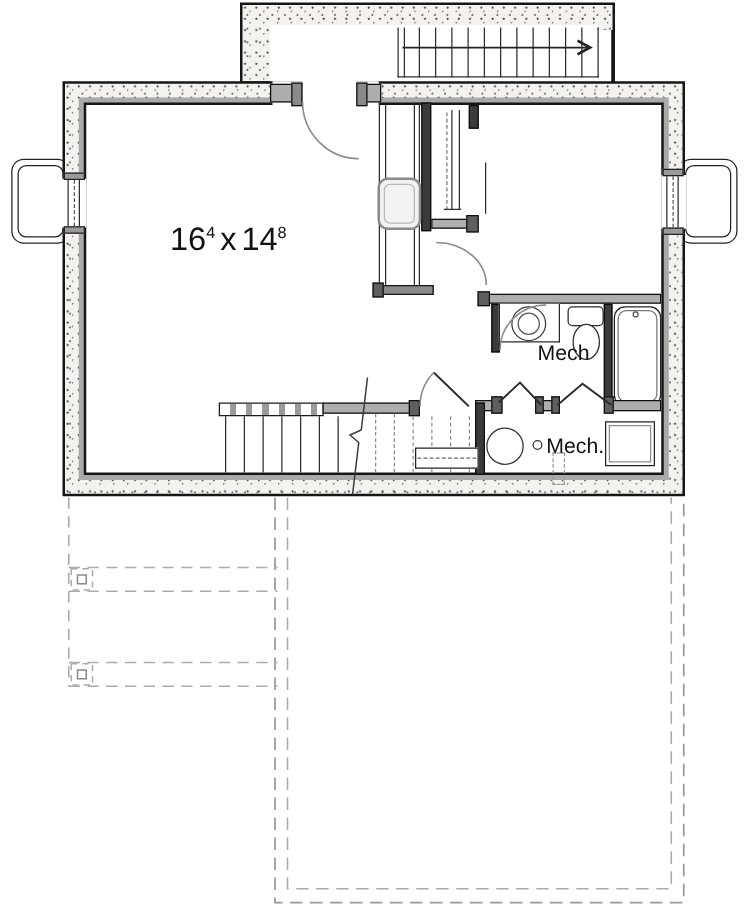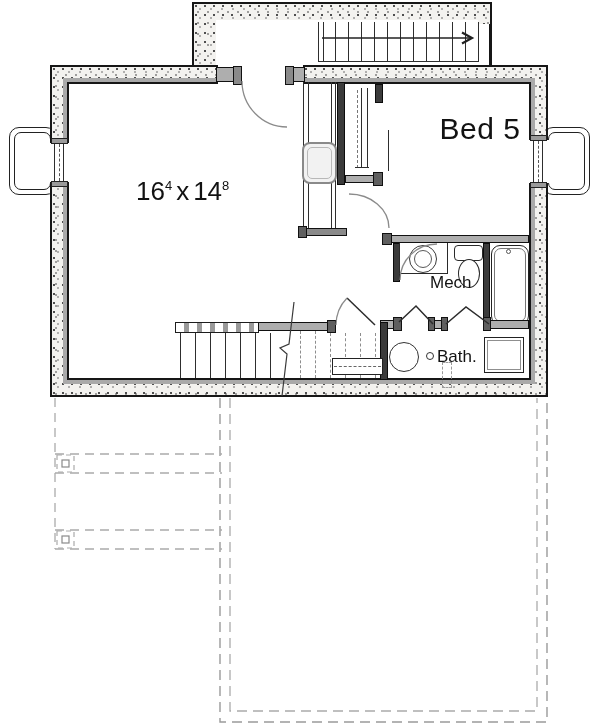--- a/index.html
+++ b/index.html
@@ -155,23 +155,22 @@
   <div class="abs dash-v" style="left:330px;top:333px;height:45px;"></div>
   <div class="abs dash-v" style="left:345px;top:333px;height:45px;"></div>
   <div class="abs dash-v" style="left:360px;top:333px;height:45px;"></div>
   <div class="abs dash-v" style="left:375px;top:333px;height:45px;"></div>
   <div class="abs" style="left:332px;top:358px;width:51px;height:17px;border:1.3px solid #222;box-sizing:border-box;background:#fff;"></div>
   <div class="abs" style="left:334px;top:366px;width:47px;height:0;border-top:1px dashed #666;"></div>
 
   <div class="abs room-dim" style="left:136px;top:176px;">
     <span>16</span><span class="sup">4</span><span style="margin:0 4px;">x</span><span>14</span><span class="sup">8</span>
   </div>
-  <div class="abs room-name" style="left:430px;top:112px;width:100px;text-align:center;">Bed 5</div>
   <div class="abs small-label" style="left:430px;top:273px;">Mech</div>
-  <div class="abs small-label" style="left:437px;top:347px;">Bath.</div>
+  <div class="abs small-label" style="left:437px;top:347px;">Mech.</div>
 
   <svg width="600" height="726" viewBox="0 0 600 726">
 
     <g stroke="#222" fill="none">
       <line x1="322" y1="38" x2="470" y2="38" stroke-width="1.4"></line>
       <path d="M462,32.5 L472,38 L462,43.5" stroke-width="2.2"></path>
     </g>
 
     <path d="M242,81 A45,46 0 0 0 287,127" fill="none" stroke="#8b8b8b" stroke-width="1.3"></path>
     <path d="M349,194 A40,34 0 0 1 389,228" fill="none" stroke="#8b8b8b" stroke-width="1.3"></path>

